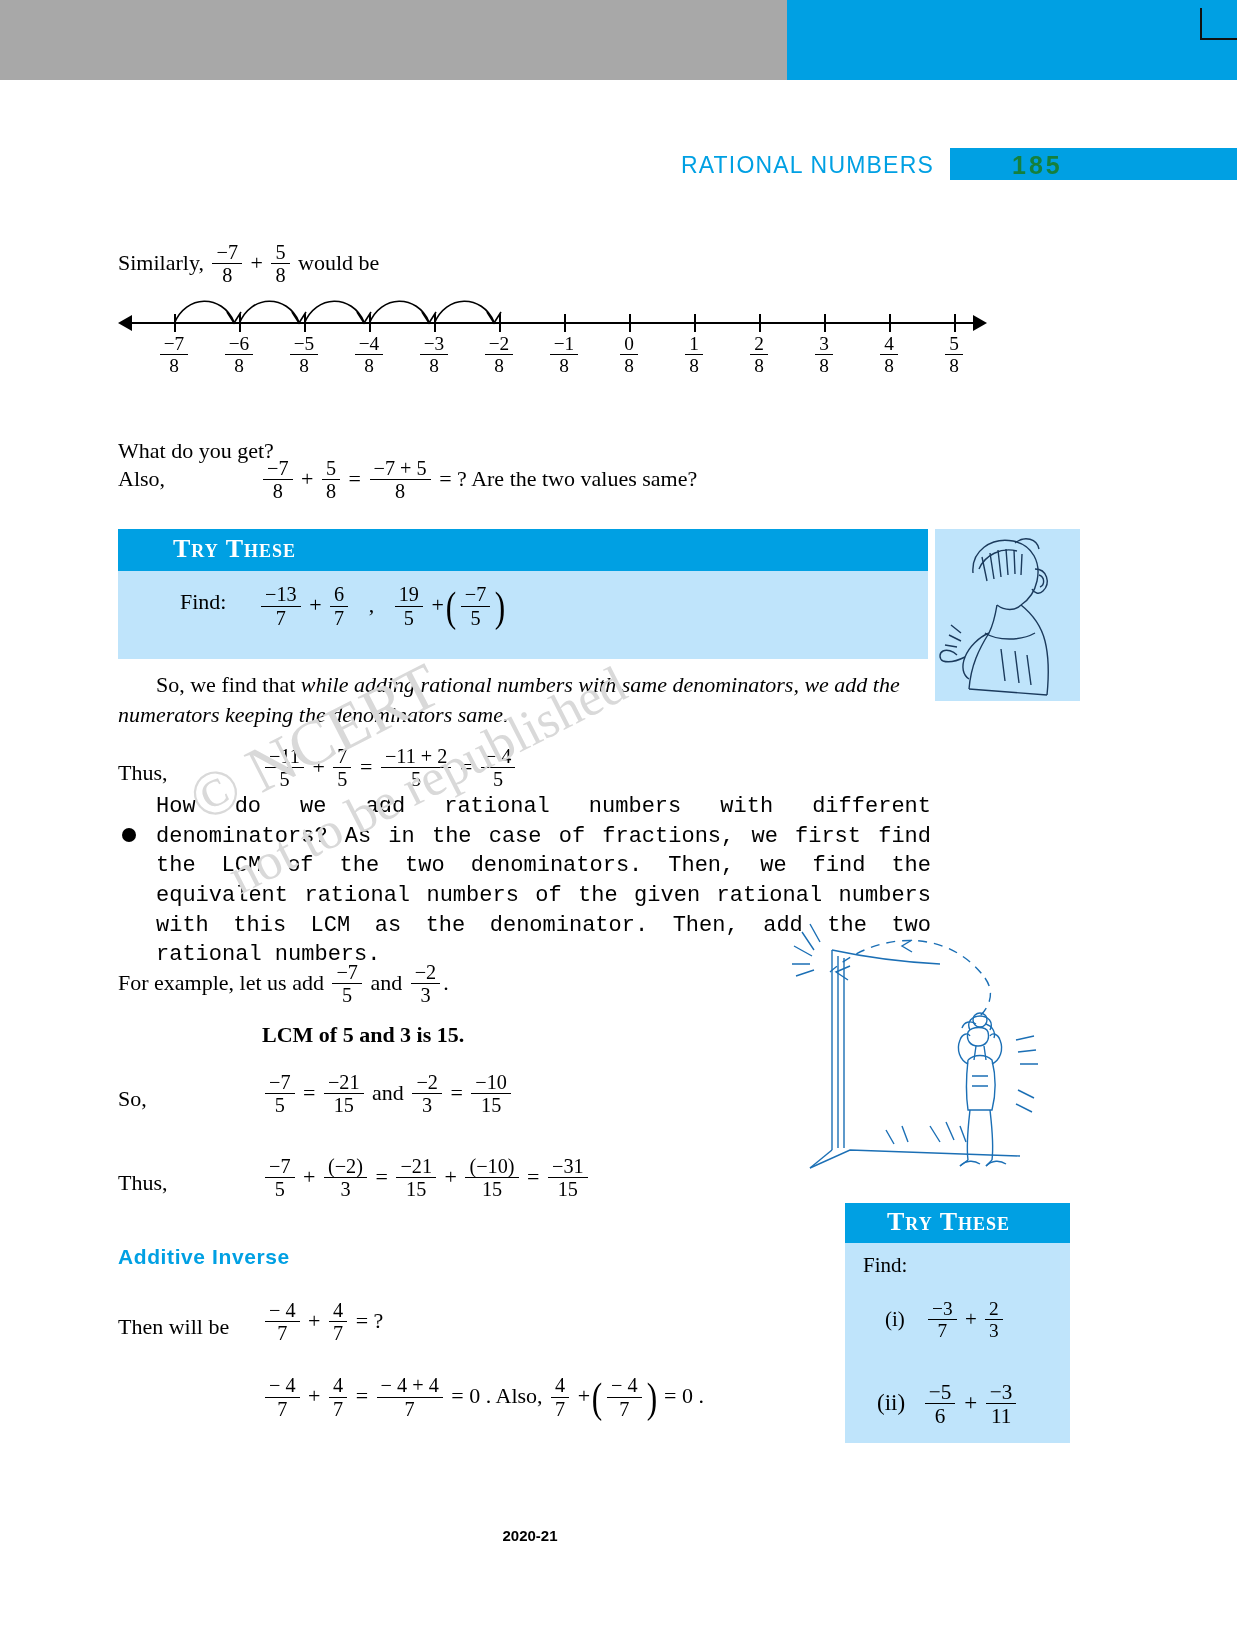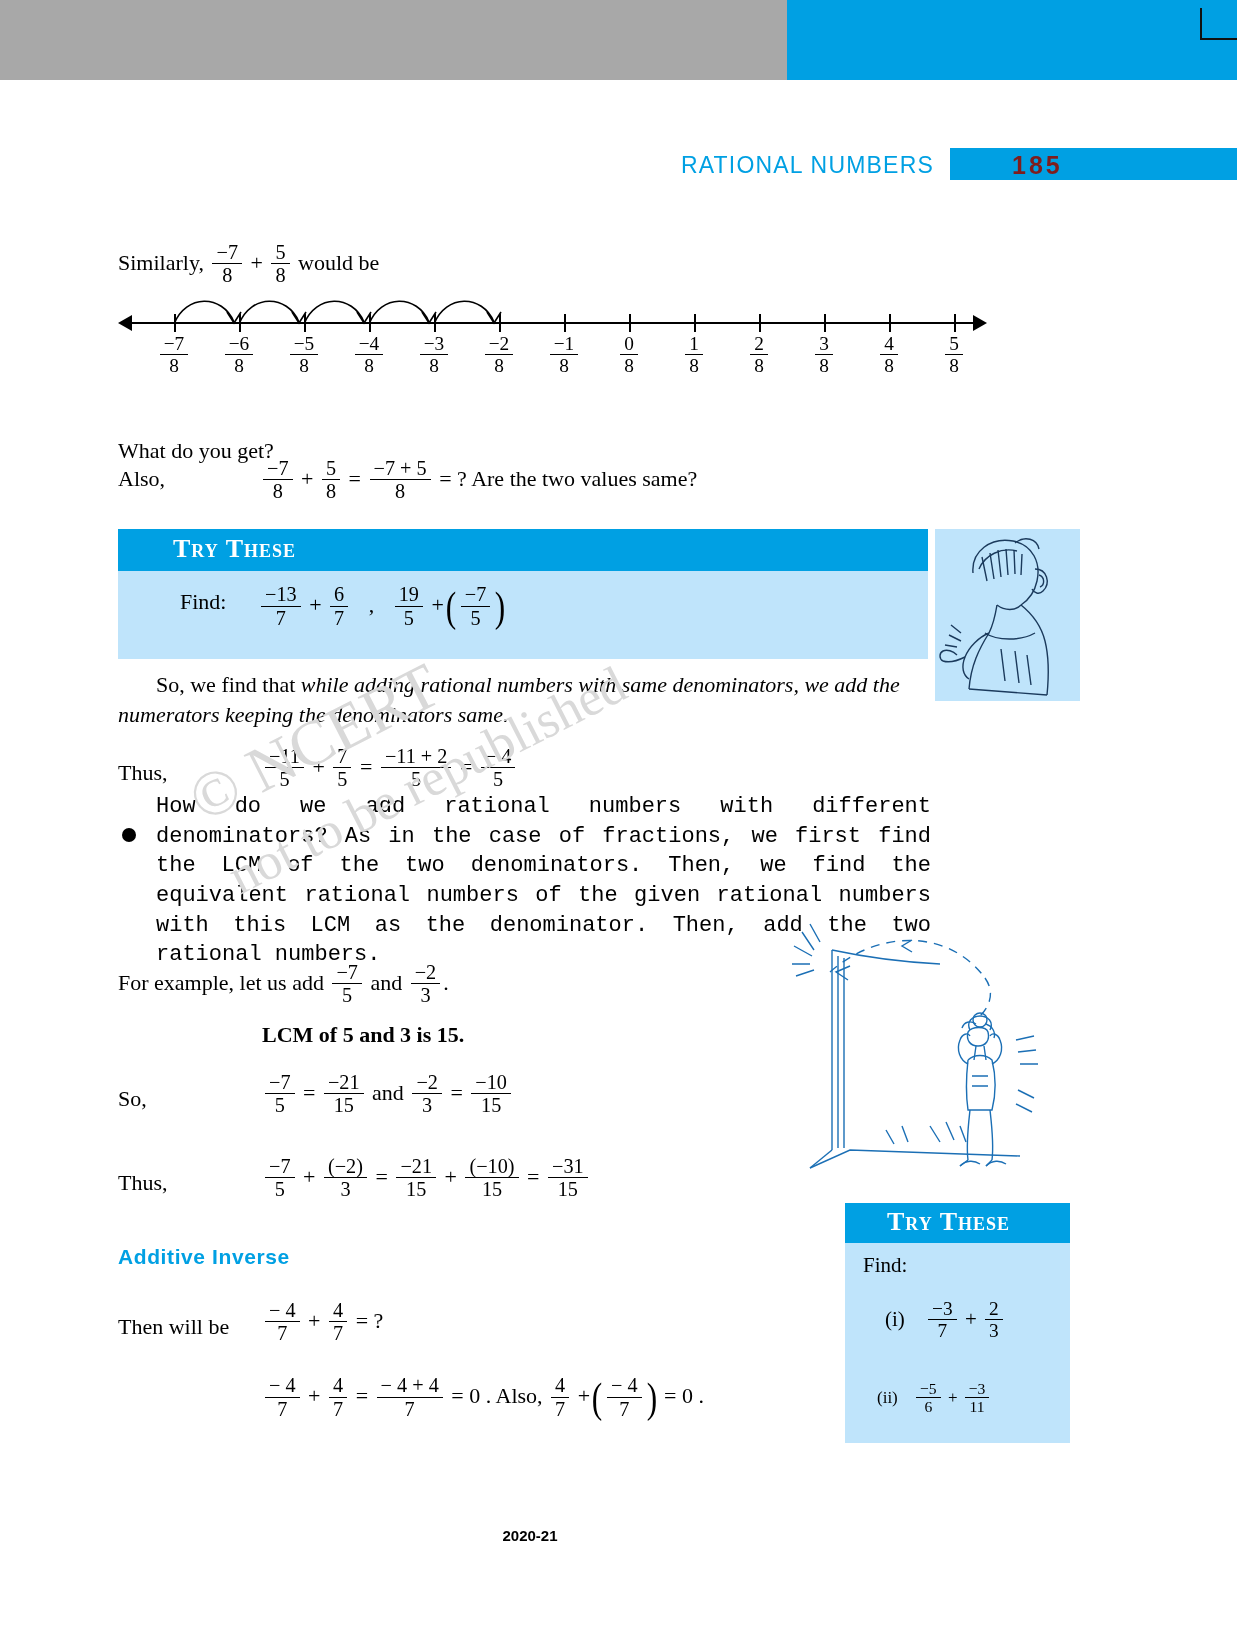--- a/index.html
+++ b/index.html
@@ -36,21 +36,21 @@
     font-size:23px; letter-spacing:1.2px;
     color:#00a0e3; font-weight:400;
   }
   .header-band {
     position:absolute; left:950px; top:-4px; width:287px; height:32px;
     background:#00a0e3;
   }
   .header-page {
     position:absolute; left:1012px; top:-1px;
     font-family:"Liberation Sans", sans-serif;
-    font-size:25px; letter-spacing:3px; color:#7f1d1d; font-weight:600;
+    font-size:25px; letter-spacing:3px; color:#15803d; font-weight:600;
   }
   
   .txt { position:absolute; font-size:22px; line-height:1.35; }
   .ital { font-style:italic; }
   
   .frac {
     display:inline-block; vertical-align:middle;
     text-align:center; margin:0 3px;
     font-size:0.92em;
   }
@@ -372,21 +372,21 @@
   <div class="tt-title" style="position:absolute; left:42px; top:4px;">Try  These</div>
   <div class="txt" style="left:18px; top:48px; font-size:21px;">Find:</div>
 
   <div class="txt" style="left:40px; top:96px; font-size:21px;">
     <span>(i)</span>
     <span style="margin-left:18px;" class="frac"><span class="num">−3</span><span class="den">7</span></span>
     <span>+</span>
     <span class="frac"><span class="num">2</span><span class="den">3</span></span>
   </div>
 
-  <div class="txt" style="left:32px; top:178px; font-size:17px;">
+  <div class="txt" style="left:32px; top:178px; font-size:23px;">
     <span>(ii)</span>
     <span style="margin-left:14px;" class="frac"><span class="num">−5</span><span class="den">6</span></span>
     <span>+</span>
     <span class="frac"><span class="num">−3</span><span class="den">11</span></span>
   </div>
 </div>
 
 <div class="footer">2020-21</div>
 
 </body></html>

